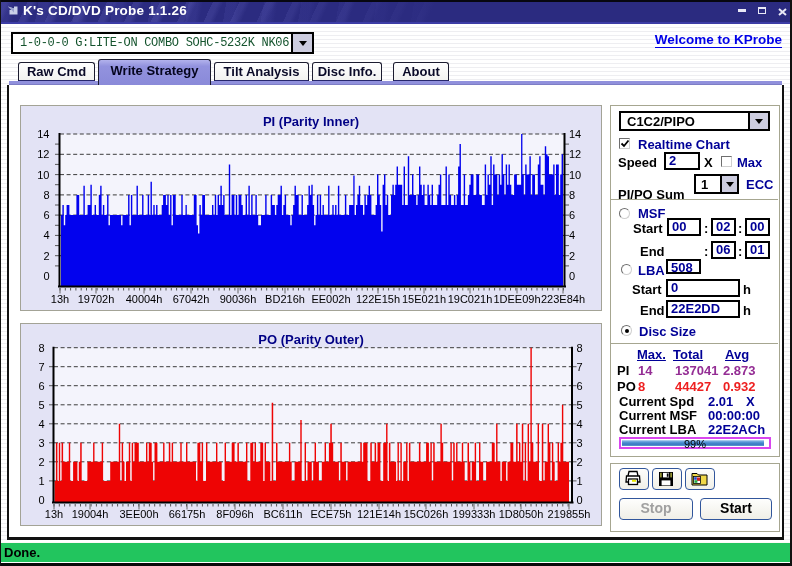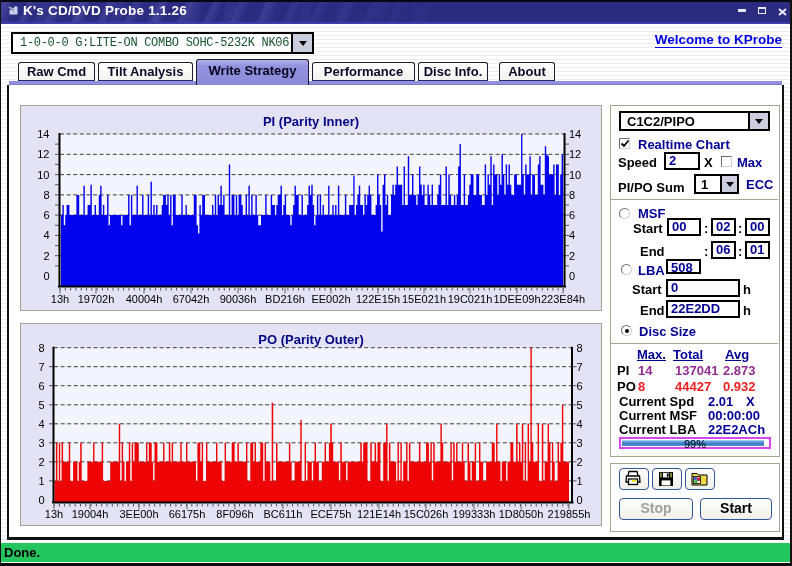--- a/index.html
+++ b/index.html
@@ -94,23 +94,22 @@
 <div class="abs" id="combo">
     <span class="txt">1-0-0-0 G:LITE-ON COMBO SOHC-5232K NK06</span>
     <span class="btn">
       <span class="tri"></span>
     </span>
   </div>
 <div class="abs" id="link">Welcome to KProbe</div>
 
 <div class="abs" id="tabs">
 <div class="tab" style="width:77px">Raw Cmd</div>
+<div class="tab sel" style="width:113px">Write Strategy</div>
 <div class="tab" style="width:95px">Tilt Analysis</div>
-<div class="tab sel" style="width:113px">Write Strategy</div>
-<div class="tab" style="width:103px">Performance</div>
 <div class="tab" style="width:70px">Disc Info.</div>
 <div class="tab" style="width:56px;margin-left:8px">About</div>
 </div>
 <div class="abs" id="page"></div>
 <div class="abs" id="strip"></div>
 
 <div class="abs" id="ch1"><svg width="582" height="206" viewBox="0 0 582 206">
       <rect x="0.5" y="0.5" width="581" height="205" fill="#e3e3f5" stroke="#a3a396"></rect>
       <rect x="40" y="29.0" width="504" height="152.5" fill="#f4f4fc"></rect>
       <text x="291.0" y="20.5" text-anchor="middle" font-family="Liberation Sans, sans-serif" font-size="13" font-weight="bold" fill="#000085">PI (Parity Inner)</text>
@@ -212,21 +211,21 @@
     <path d="M1.5 4.5 L4 7 L8.5 1.5" stroke="#000" stroke-width="1.8" fill="none"></path>
   </svg>
 <div class="abs nv" style="left:637px;top:137px">Realtime Chart</div>
 
 <div class="abs bl" style="left:617px;top:155px">Speed</div>
 <div class="abs inp" style="left:663px;top:152px;width:36px;height:18px">2</div>
 <div class="abs bl" style="left:703px;top:155px">X</div>
 <div class="abs cb" style="left:720px;top:156px"></div>
 <div class="abs nv" style="left:736px;top:155px">Max</div>
 
-<div class="abs bl" style="left:617px;top:180px">PI/PO Sum</div>
+<div class="abs bl" style="left:617px;top:187px">PI/PO Sum</div>
 <div class="abs" id="sum">
     <span class="txt">1</span>
     <span class="btn">
       <span class="tri"></span>
     </span>
   </div>
 <div class="abs nv" style="left:745px;top:177px">ECC</div>
 
 <div class="abs rad" style="left:618px;top:208px"></div>
 <div class="abs nv" style="left:637px;top:206px">MSF</div>

